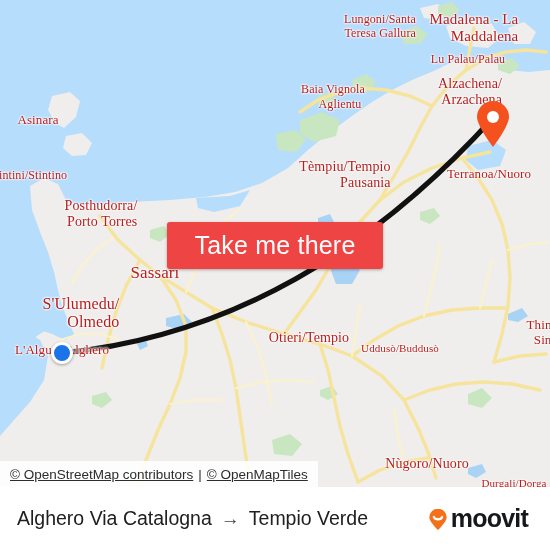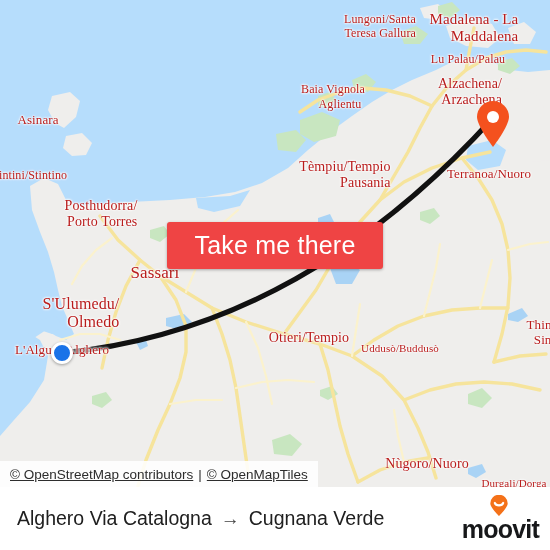--- a/index.html
+++ b/index.html
@@ -80,37 +80,37 @@
   .attrib .sep{margin:0 5px;color:#2d2d2d;}
 
   
   .footer{
     position:absolute;
     left:0;top:487px;
     width:550px;height:63px;
     background:#ffffff;
     display:flex;align-items:center;
     box-sizing:border-box;
-    padding:0 11px 0 17px;
+    padding:0 22px 0 17px;
   }
   .route-title{
     display:flex;align-items:center;
     color:#202020;
     font-size:19.5px;
     white-space:nowrap;
   }
   .route-arrow{
     margin:0 9px;
     color:#404040;
     font-size:19px;
     line-height:1;
   }
   .brand{
     margin-left:auto;
-    display:flex;align-items:center;flex-direction:column;
+    display:flex;align-items:flex-end;
   }
   .brand-mark{width:22px;height:22px;margin-right:2px;display:block;}
   .brand-text{
     color:#17181a;
     font-size:25px;
     font-weight:bold;
     letter-spacing:-.8px;
     line-height:1;
   }
 </style>
@@ -260,21 +260,21 @@
       <span>© OpenStreetMap contributors</span>
       <span class="sep">|</span>
       <span>© OpenMapTiles</span>
     </div>
   </div>
 
   <div class="footer">
     <div class="route-title">
       <span>Alghero Via Catalogna</span>
       <span class="route-arrow">→</span>
-      <span>Cugnana Verde</span>
+      <span>Tempio Verde</span>
     </div>
     <div class="brand">
       <svg class="brand-mark" viewBox="0 0 24 24">
         <path d="M12 23 C12 23 21.5 13.5 21.5 9.2 A9.5 9.5 0 1 0 2.5 9.2 C2.5 13.5 12 23 12 23 Z" fill="#f47119"></path>
         <path d="M7.4 8.6 C8.6 12.2 15.4 12.2 16.6 8.6" fill="none" stroke="#ffffff" stroke-width="2.3" stroke-linecap="round"></path>
       </svg>
       <span class="brand-text">moovit</span>
     </div>
   </div>
 

